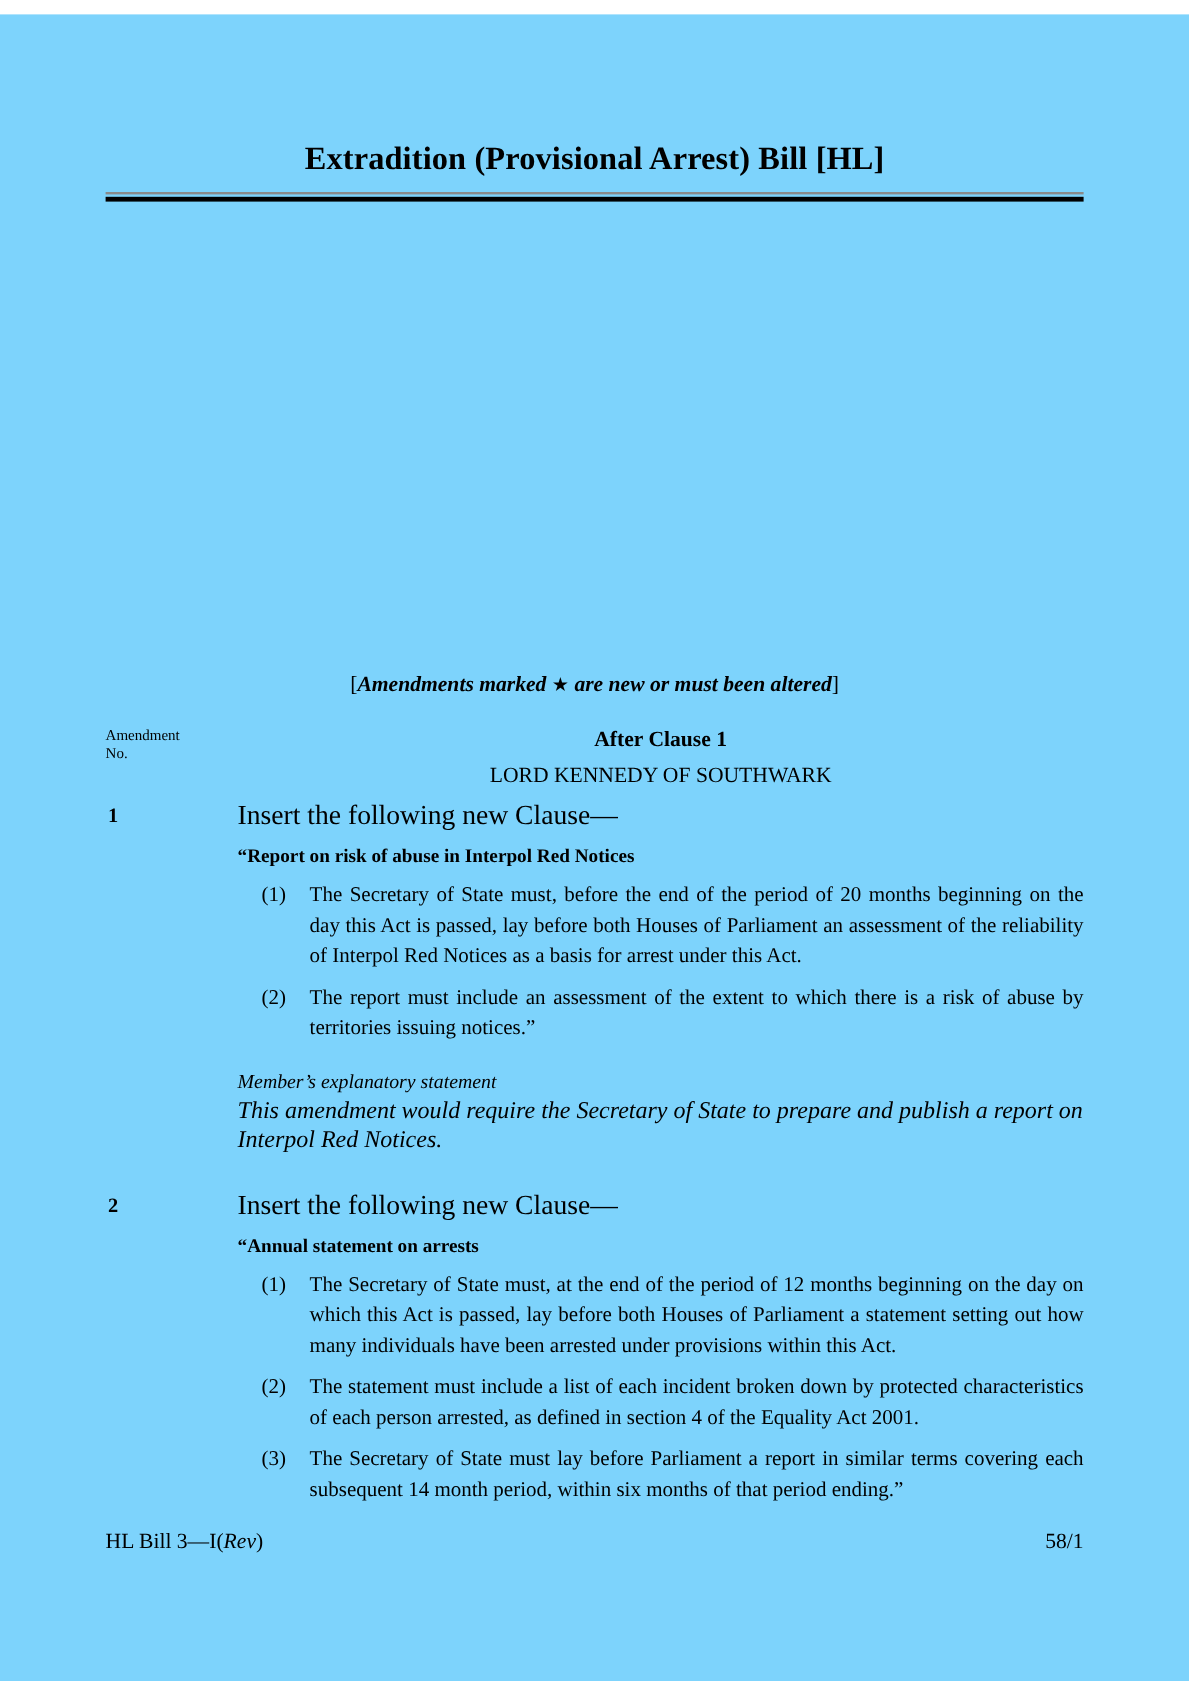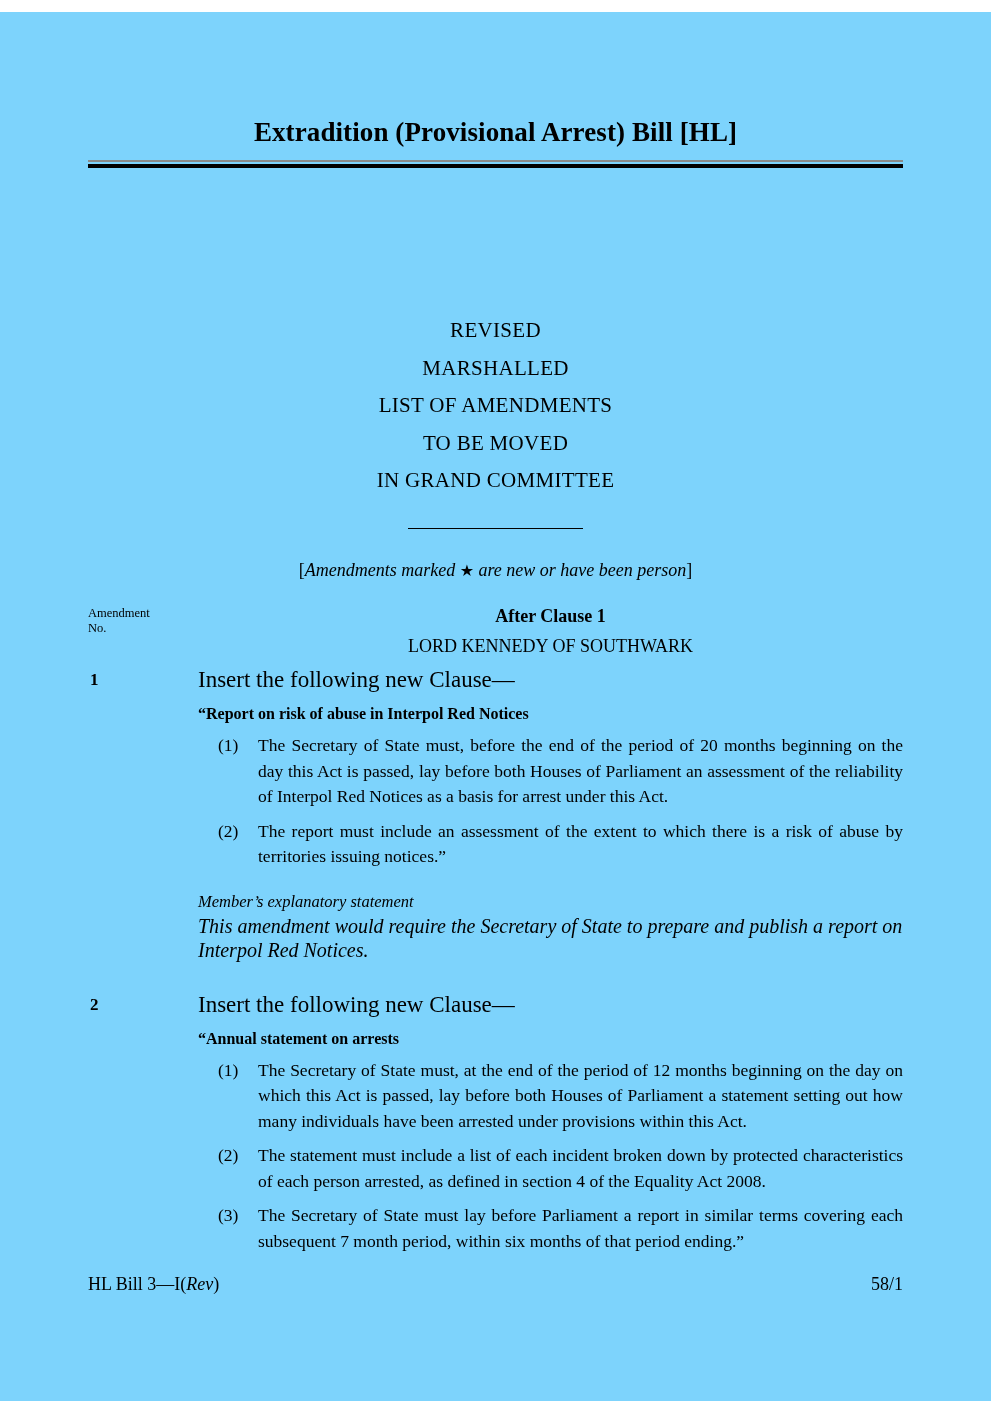--- a/index.html
+++ b/index.html
@@ -70,21 +70,21 @@
   
   .star-note {
     position: absolute;
     left: 88px;
     top: 548px;
     width: 815px;
     text-align: center;
     font-size: 18px;
   }
   .star-note .bracket { font-style: normal; }
-  .star-note .inner { font-style: italic; }
+  .star-note .inner { font-style: italic; font-weight: bold; }
   .star-glyph { font-style: normal; font-size: 16px; }
 
   
   .col-head {
     position: absolute;
     left: 88px;
     top: 594px;
     width: 815px;
   }
   .amendment-no-label {
@@ -211,30 +211,22 @@
 <body>
 
 <div class="page">
 
   <div class="title-block">
     <div class="doc-title">Extradition (Provisional Arrest) Bill [HL]</div>
     <div class="rule-thin"></div>
     <div class="rule-thick"></div>
   </div>
 
-  <div class="heading-stack">
-    <div class="heading-line">REVISED</div>
-    <div class="heading-line">MARSHALLED</div>
-    <div class="heading-line">LIST OF AMENDMENTS</div>
-    <div class="heading-line">TO BE MOVED</div>
-    <div class="heading-line">IN GRAND COMMITTEE</div>
-    <div class="short-rule"></div>
-  </div>
-
-  <div class="star-note"><span class="bracket">[</span><span class="inner">Amendments marked </span><span class="star-glyph">★</span><span class="inner"> are new or have been person</span><span class="bracket">]</span></div>
+
+  <div class="star-note"><span class="bracket">[</span><span class="inner">Amendments marked </span><span class="star-glyph">★</span><span class="inner"> are new or must been altered</span><span class="bracket">]</span></div>
 
   <div class="col-head">
     <div class="amendment-no-label">
       <div>Amendment</div>
       <div>No.</div>
     </div>
     <div class="section-title">After Clause 1</div>
     <div class="member-name">LORD KENNEDY OF SOUTHWARK</div>
   </div>
 
@@ -267,25 +259,25 @@
       <div class="amd-content">
         <div class="insert-line">Insert the following new Clause—</div>
         <div class="clause-heading">“Annual statement on arrests</div>
         <div class="subs">
           <div class="sub-para">
             <span class="sub-num">(1)</span>
             <span class="sub-text">The Secretary of State must, at the end of the period of 12 months beginning on the day on which this Act is passed, lay before both Houses of Parliament a statement setting out how many individuals have been arrested under provisions within this Act.</span>
           </div>
           <div class="sub-para">
             <span class="sub-num">(2)</span>
-            <span class="sub-text">The statement must include a list of each incident broken down by protected characteristics of each person arrested, as defined in section 4 of the Equality Act 2008.</span>
+            <span class="sub-text">The statement must include a list of each incident broken down by protected characteristics of each person arrested, as defined in section 4 of the Equality Act 2001.</span>
           </div>
           <div class="sub-para">
             <span class="sub-num">(3)</span>
-            <span class="sub-text">The Secretary of State must lay before Parliament a report in similar terms covering each subsequent 7 month period, within six months of that period ending.”</span>
+            <span class="sub-text">The Secretary of State must lay before Parliament a report in similar terms covering each subsequent 14 month period, within six months of that period ending.”</span>
           </div>
         </div>
       </div>
     </div>
 
   </div>
 
   <div class="footer">
     <div class="footer-left"><span>HL Bill 3—I(</span><span class="rev-italic">Rev</span><span>)</span></div>
     <div class="footer-right">58/1</div>

